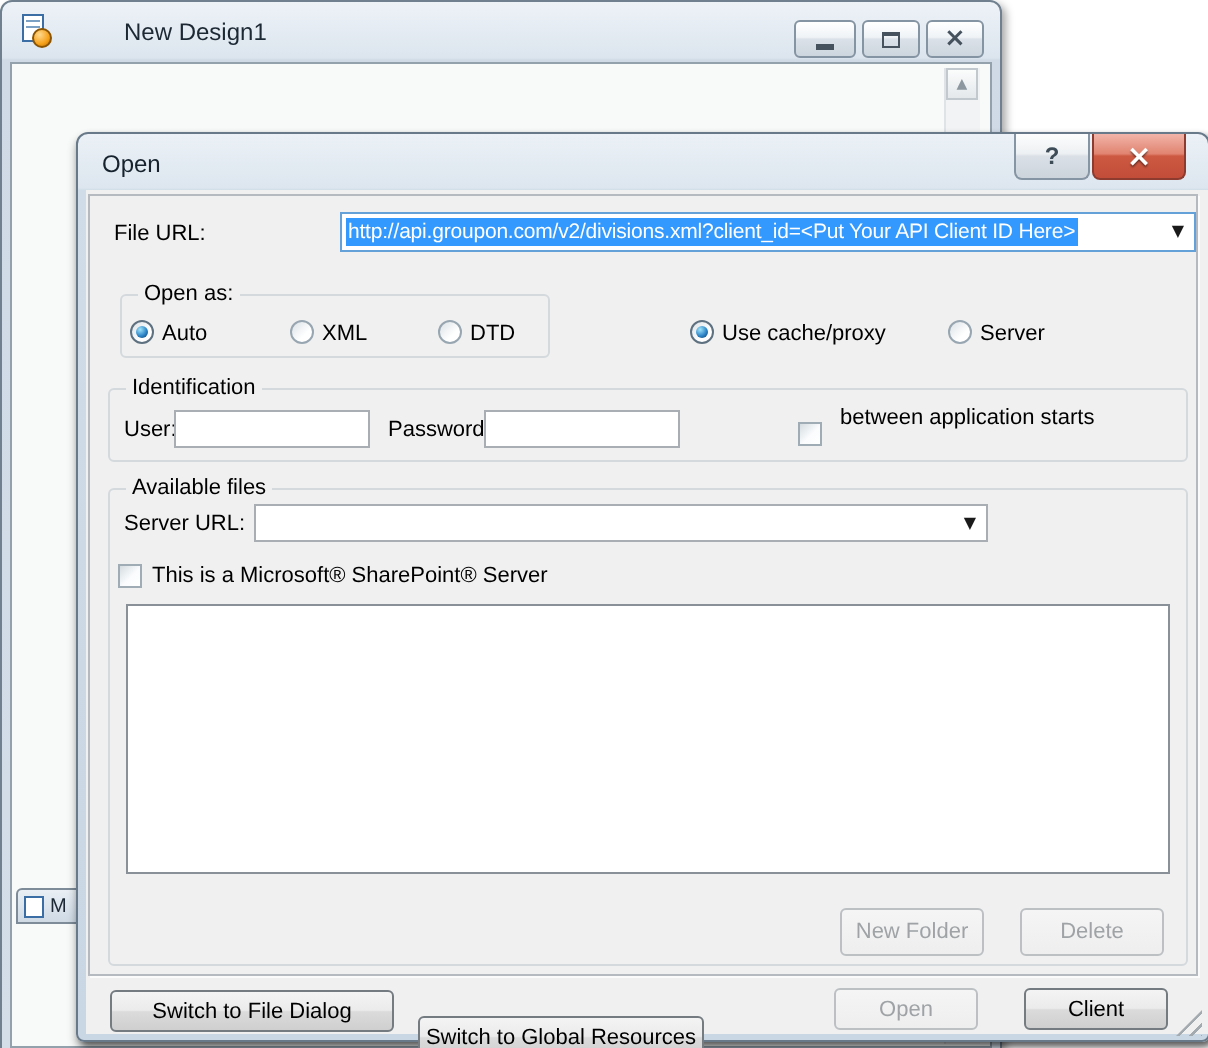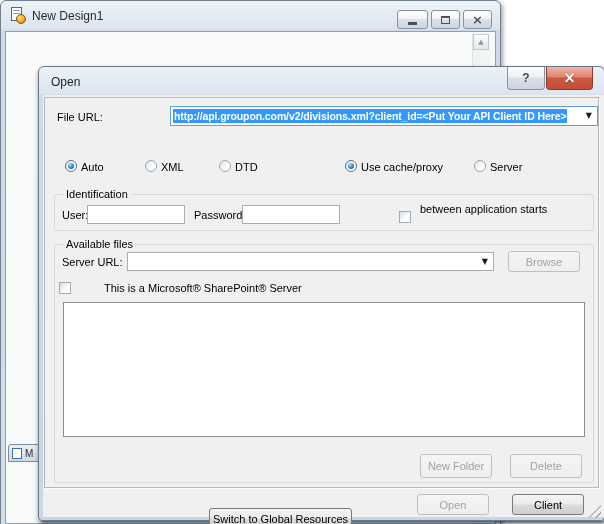--- a/index.html
+++ b/index.html
@@ -5,21 +5,21 @@
   html,body{margin:0;padding:0;}
   body{font-family:"Liberation Sans",sans-serif;background:#fff;}
   .screen{position:relative;width:604px;height:524px;overflow:hidden;background:#fff;}
   .abs{position:absolute;}
   .lbl{font-size:11px;color:#000;white-space:nowrap;}
 
   
   .win{background:linear-gradient(#EDF2F7,#DCE5EE 28px,#CFDAE6 29px,#D3DEE9);
        border:1px solid #70808E;border-radius:6px 6px 0 0;
        box-shadow:2px 2px 4px rgba(0,0,0,.35);}
-  .win-title{font-size:12px;color:#1C2935;white-space:nowrap;}
+  .win-title{font-size:12px;color:#1C2935;white-space:nowrap;margin-left:30px;}
   .wbtn{border:1px solid #8494A2;border-radius:3px;
         background:linear-gradient(#FFFFFF,#EFF3F6 45%,#DBE1E8 50%,#CDD6DE);
         display:flex;align-items:center;justify-content:center;box-sizing:border-box;}
   .glyph{font-family:"DejaVu Sans",sans-serif;color:#46535F;}
   .client{background:#F8FAFA;border:1px solid #93A1AC;box-sizing:border-box;}
   .sb-track{background:#F2F3F4;border-left:1px solid #DFE3E6;}
   .sb-btn{background:linear-gradient(#FBFCFC,#E4E8EB);border:1px solid #C2C9CE;
           display:flex;align-items:center;justify-content:center;box-sizing:border-box;}
 
   
@@ -39,21 +39,21 @@
   .gb-label{position:absolute;top:-7px;left:8px;background:#F0F0F0;padding:0 3px;
             font-size:11px;color:#000;white-space:nowrap;}
 
   .tb{border:1px solid #A9AEB4;background:#fff;box-sizing:border-box;font-size:11px;
       padding:1px 3px;outline:none;font-family:"Liberation Sans",sans-serif;}
   .combo{border:1px solid #A9AEB4;background:#fff;box-sizing:border-box;}
   .combo.focus{border-color:#64A1D8;}
   .arr{position:absolute;right:5px;top:50%;transform:translateY(-50%);
        font-size:8px;line-height:8px;color:#1A1A1A;font-family:"DejaVu Sans",sans-serif;}
   .combo-text{position:absolute;left:2px;top:0;bottom:0;right:20px;overflow:hidden;
-       display:flex;align-items:center;font-size:10.5px;letter-spacing:-0.1px;white-space:nowrap;font-weight:bold;}
+       display:flex;align-items:center;font-size:10.5px;letter-spacing:-0.1px;white-space:nowrap;}
   .sel{background:#3399FF;color:#fff;padding:1px 1px;}
 
   .radio{position:absolute;width:12px;height:12px;border-radius:50%;box-sizing:border-box;
          border:1px solid #97A6B1;background:linear-gradient(135deg,#DCE2E6,#FFFFFF 65%);}
   .radio.checked{border-color:#5E7181;}
   .radio.checked::after{content:"";position:absolute;left:2px;top:2px;width:6px;height:6px;
          border-radius:50%;background:radial-gradient(circle at 35% 30%,#9FE4FA,#2E86C8 55%,#0B3B63);}
   .cb{position:absolute;width:12px;height:12px;box-sizing:border-box;border:1px solid #9FACB5;
       background:linear-gradient(135deg,#D5DCE0,#FAFCFD 55%,#FFFFFF);}
 
@@ -129,20 +129,23 @@
       <div class="abs panel" style="left:1px;top:2px;width:553px;height:389px;">
 
         <div class="abs lbl" style="left:12px;top:13px;">File URL:</div>
         <div class="abs combo focus" style="left:125px;top:8px;width:428px;height:20px;">
           <div class="combo-text">
               <span class="sel">http://api.groupon.com/v2/divisions.xml?client_id=&lt;Put Your API Client ID Here&gt;</span>
             </div>
           <span class="arr">▼</span>
         </div>
 
+        <div class="abs gb" style="left:15px;top:49px;width:215px;height:32px;">
+          <span class="gb-label">Open as:</span>
+        </div>
         <div class="abs radio checked" style="left:20px;top:62px;"></div>
         <div class="abs lbl" style="left:36px;top:63px;">Auto</div>
         <div class="abs radio" style="left:100px;top:62px;"></div>
         <div class="abs lbl" style="left:116px;top:63px;">XML</div>
         <div class="abs radio" style="left:174px;top:62px;"></div>
         <div class="abs lbl" style="left:190px;top:63px;">DTD</div>
 
         <div class="abs radio checked" style="left:300px;top:62px;"></div>
         <div class="abs lbl" style="left:316px;top:63px;">Use cache/proxy</div>
         <div class="abs radio" style="left:429px;top:62px;"></div>
@@ -161,31 +164,31 @@
         </div>
 
         <div class="abs gb" style="left:9px;top:146px;width:540px;height:239px;">
           <span class="gb-label">Available files</span>
         </div>
         <div class="abs lbl" style="left:17px;top:158px;">Server URL:</div>
         <div class="abs combo" style="left:82px;top:154px;width:367px;height:19px;">
           <div class="combo-text"></div>
           <span class="arr">▼</span>
         </div>
-        <div class="abs btn-dis" style="left:463px;top:153px;width:72px;height:21px;">Browse</div>
 
         <div class="abs cb" style="left:14px;top:184px;"></div>
-        <div class="abs lbl" style="left:31px;top:184px;margin-left:28px;">This is a Microsoft® SharePoint® Server</div>
+        <div class="abs lbl" style="left:31px;top:184px;">This is a Microsoft® SharePoint® Server</div>
 
         <div class="abs list" style="left:18px;top:204px;width:522px;height:135px;"></div>
 
         <div class="abs btn-dis" style="left:465px;top:356px;width:72px;height:24px;">Delete</div>
         <div class="abs btn-dis" style="left:375px;top:356px;width:72px;height:24px;">New Folder</div>
       </div>
 
+      <div class="abs btn" style="left:12px;top:400px;width:142px;height:21px;">Switch to File Dialog</div>
       <div class="abs btn" style="left:166px;top:400px;width:143px;height:21px;margin-top:13px;">Switch to Global Resources</div>
       <div class="abs btn-dis" style="left:374px;top:399px;width:72px;height:21px;">Open</div>
       <div class="abs btn" style="left:469px;top:399px;width:72px;height:21px;">Client</div>
     </div>
 
     <div class="abs grip" style="left:549px;top:438px;width:13px;height:13px;"></div>
   </div>
 
 </div>
 

